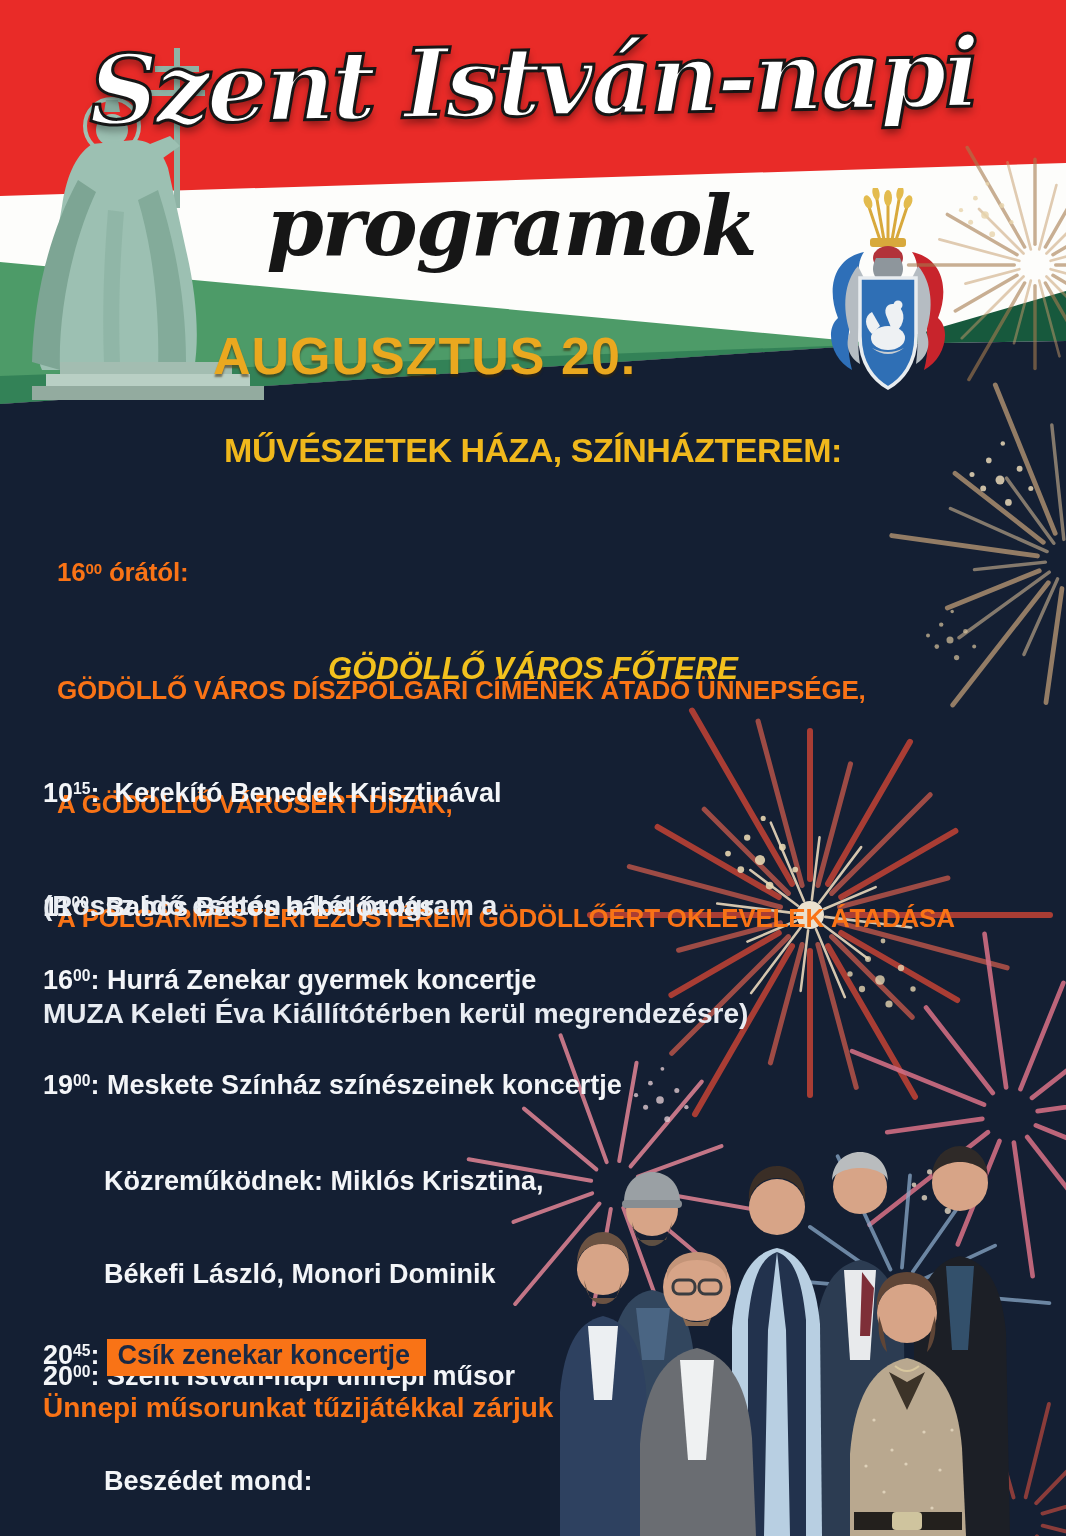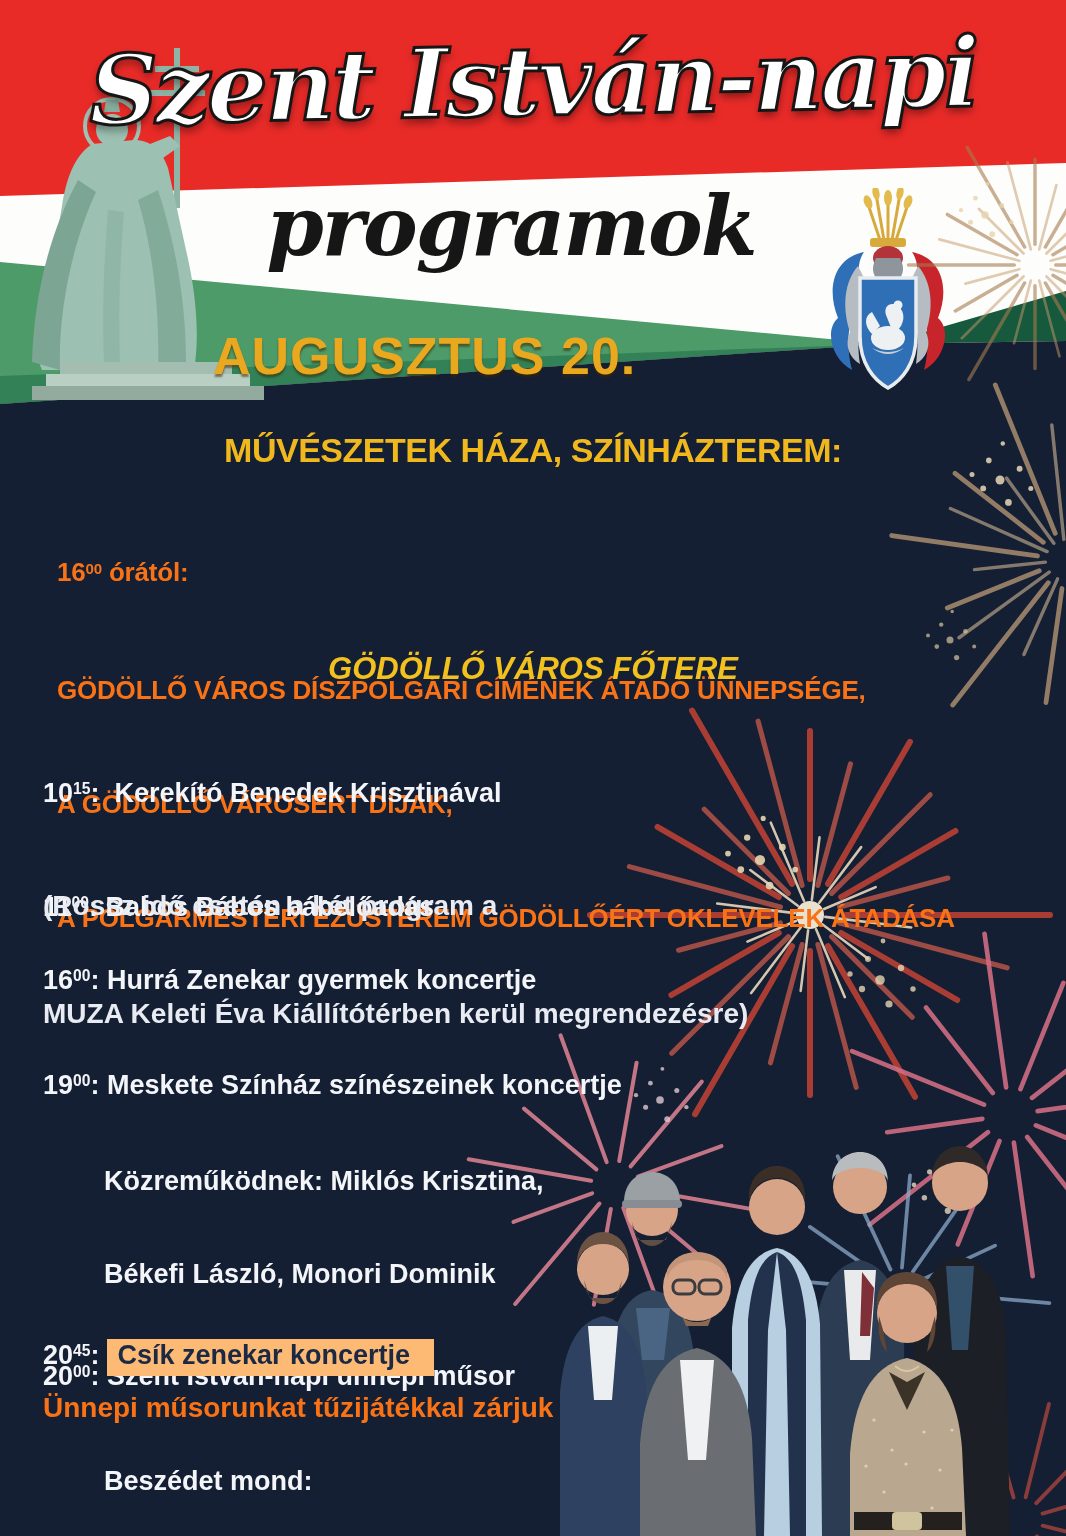--- a/index.html
+++ b/index.html
@@ -44,21 +44,21 @@
     line-height:37px;white-space:pre;}
   .note-block{left:43px;top:816px;font-size:28px;font-weight:bold;color:#e8ecf2;
     line-height:36px;white-space:pre;}
   .evening-block{left:43px;top:903px;font-size:27px;font-weight:bold;color:#f3f5f8;
     line-height:31px;white-space:pre;}
   .pl{white-space:pre;}
   .indent{padding-left:61px;}
   .gap{margin-top:9px;}
   sup{font-size:58%;vertical-align:baseline;position:relative;top:-0.48em;font-weight:bold;}
   .final-line{left:43px;top:1339px;font-size:27px;font-weight:bold;color:#f3f5f8;white-space:pre;}
-  .hl{display:inline-block;background:#fdba74;color:#1b2944;padding:1px 24px 5px 10px;margin-left:8px;}
+  .hl{display:inline-block;background:#f97316;color:#1b2944;padding:1px 16px 5px 10px;margin-left:8px;}
   .closing-line{left:43px;top:1392px;font-size:28px;font-weight:bold;color:#f97316;white-space:pre;text-align:center;}
   .footer-block{left:43px;top:1456px;font-size:23px;font-weight:normal;color:#c3cdd9;
     line-height:37px;white-space:pre;}
 </style>
 </head>
 <body>
 
 <div id="poster">
 
   <svg class="abs" style="left:0;top:0" width="1066" height="420" viewBox="0 0 1066 420">

